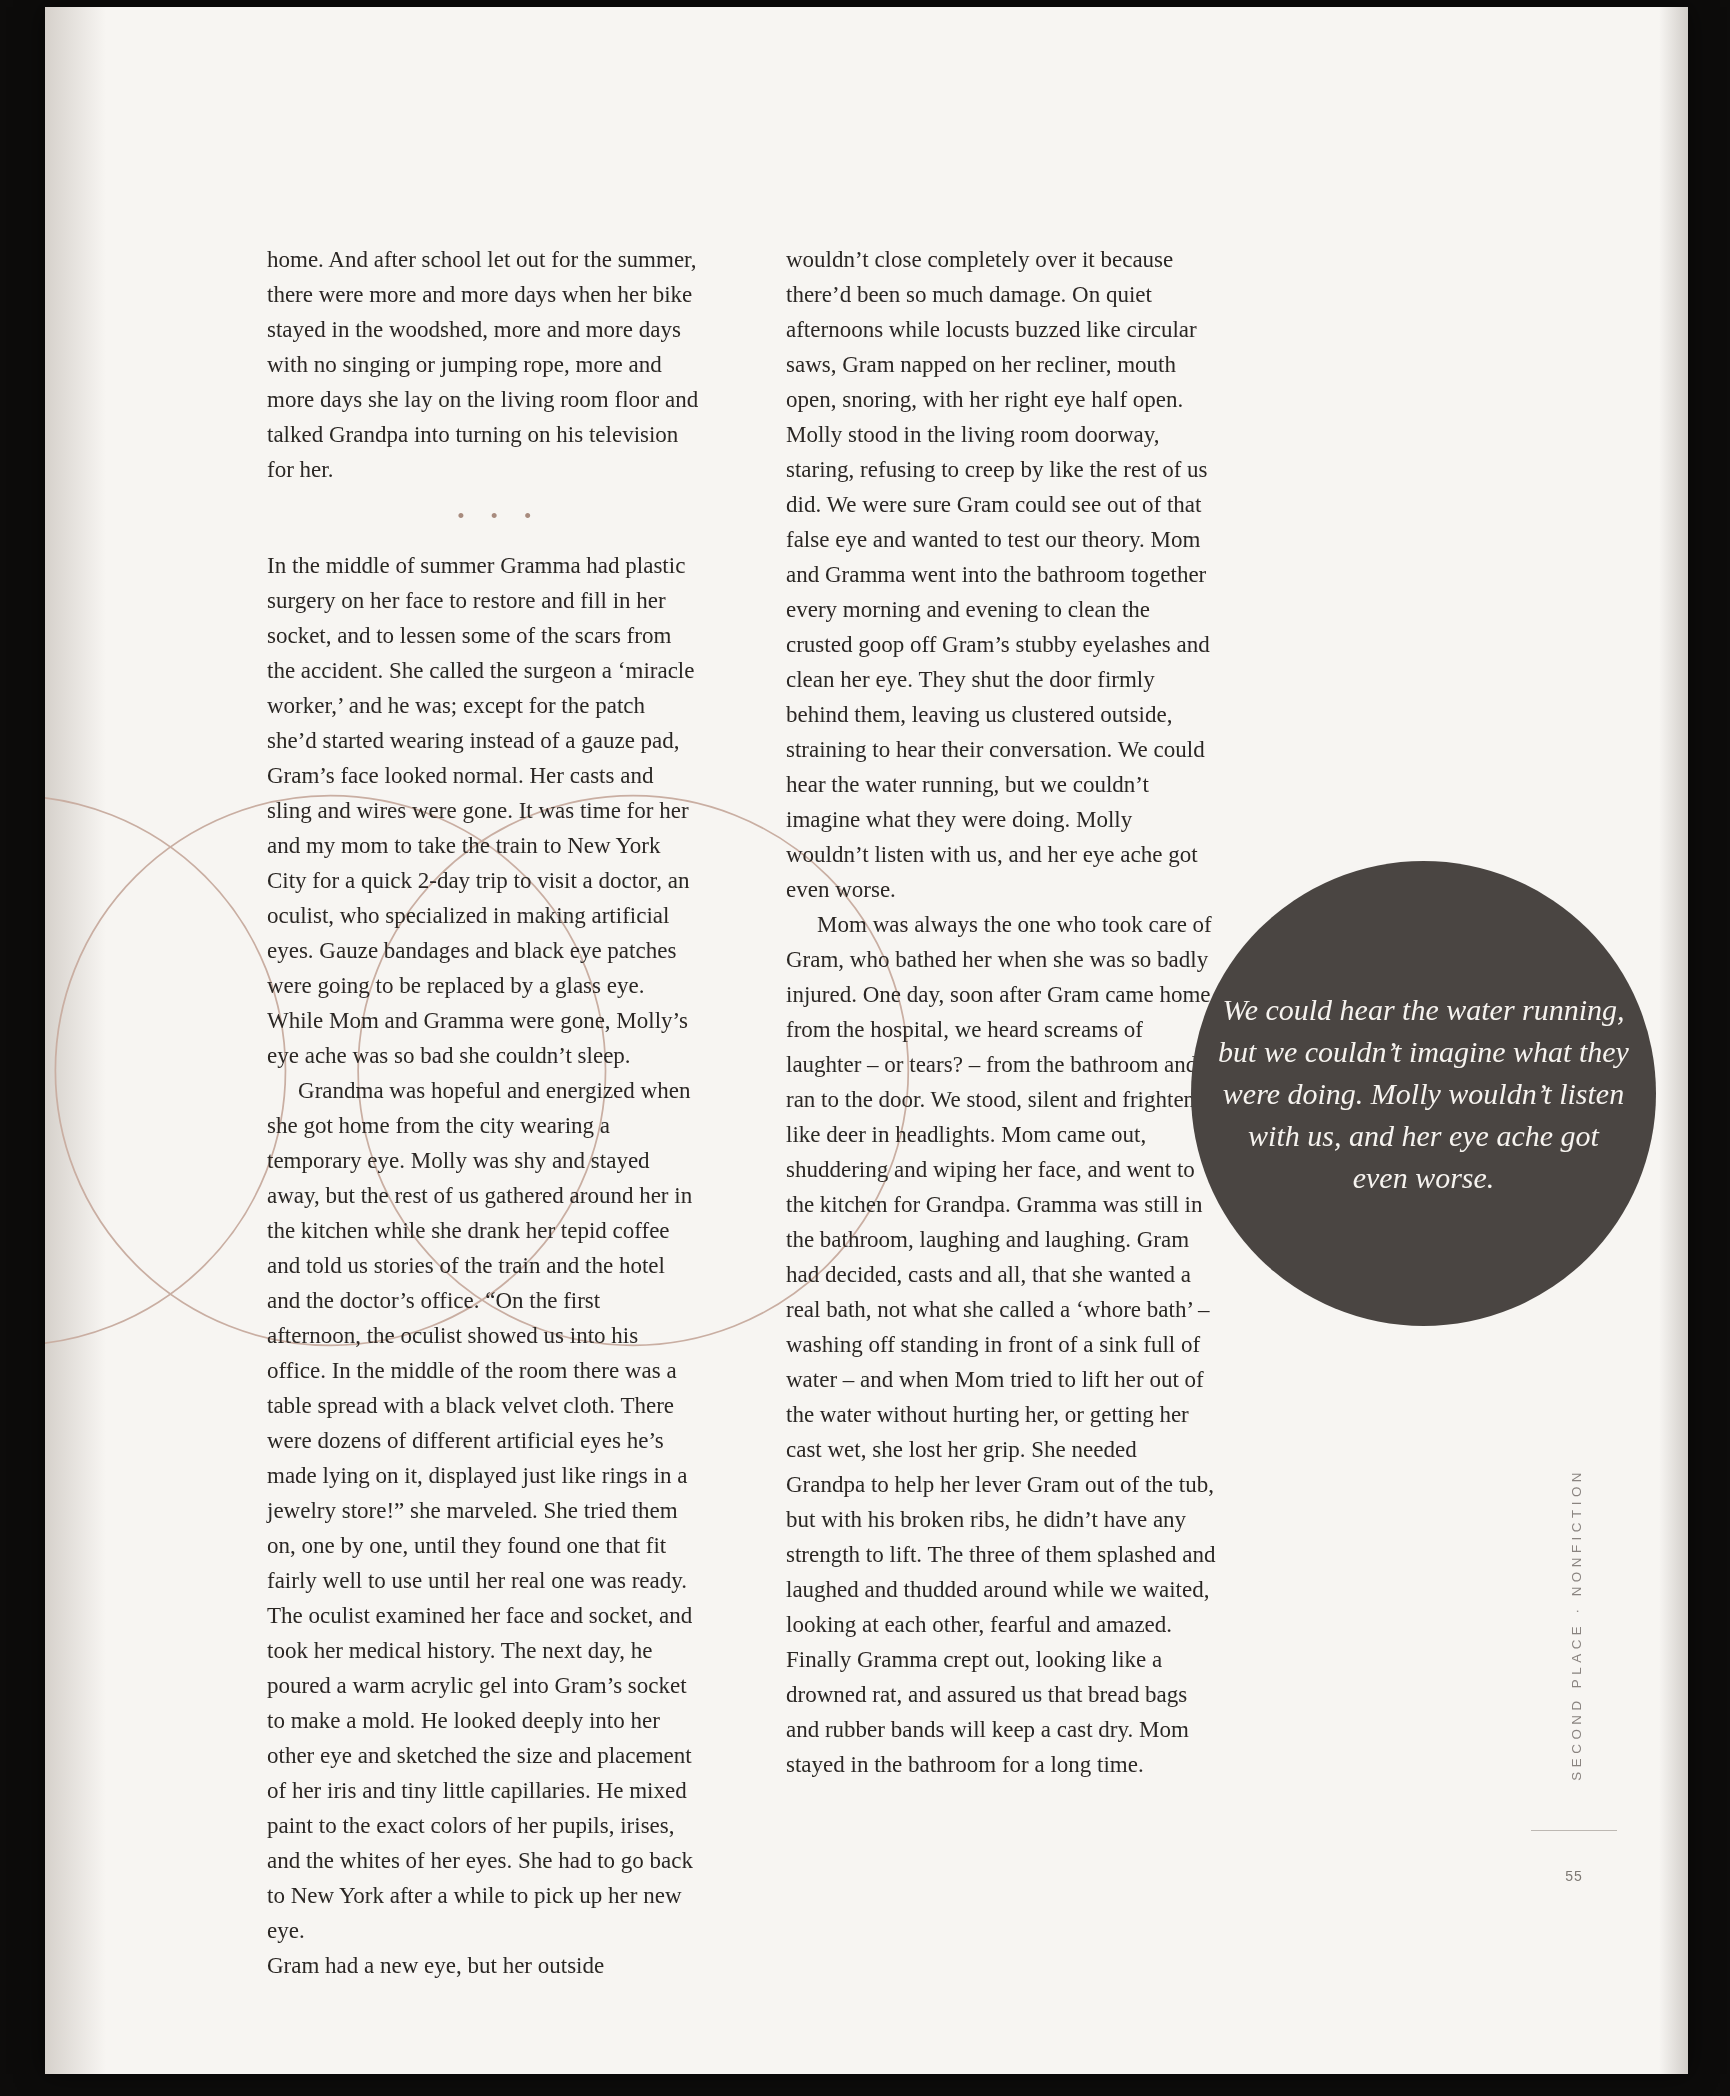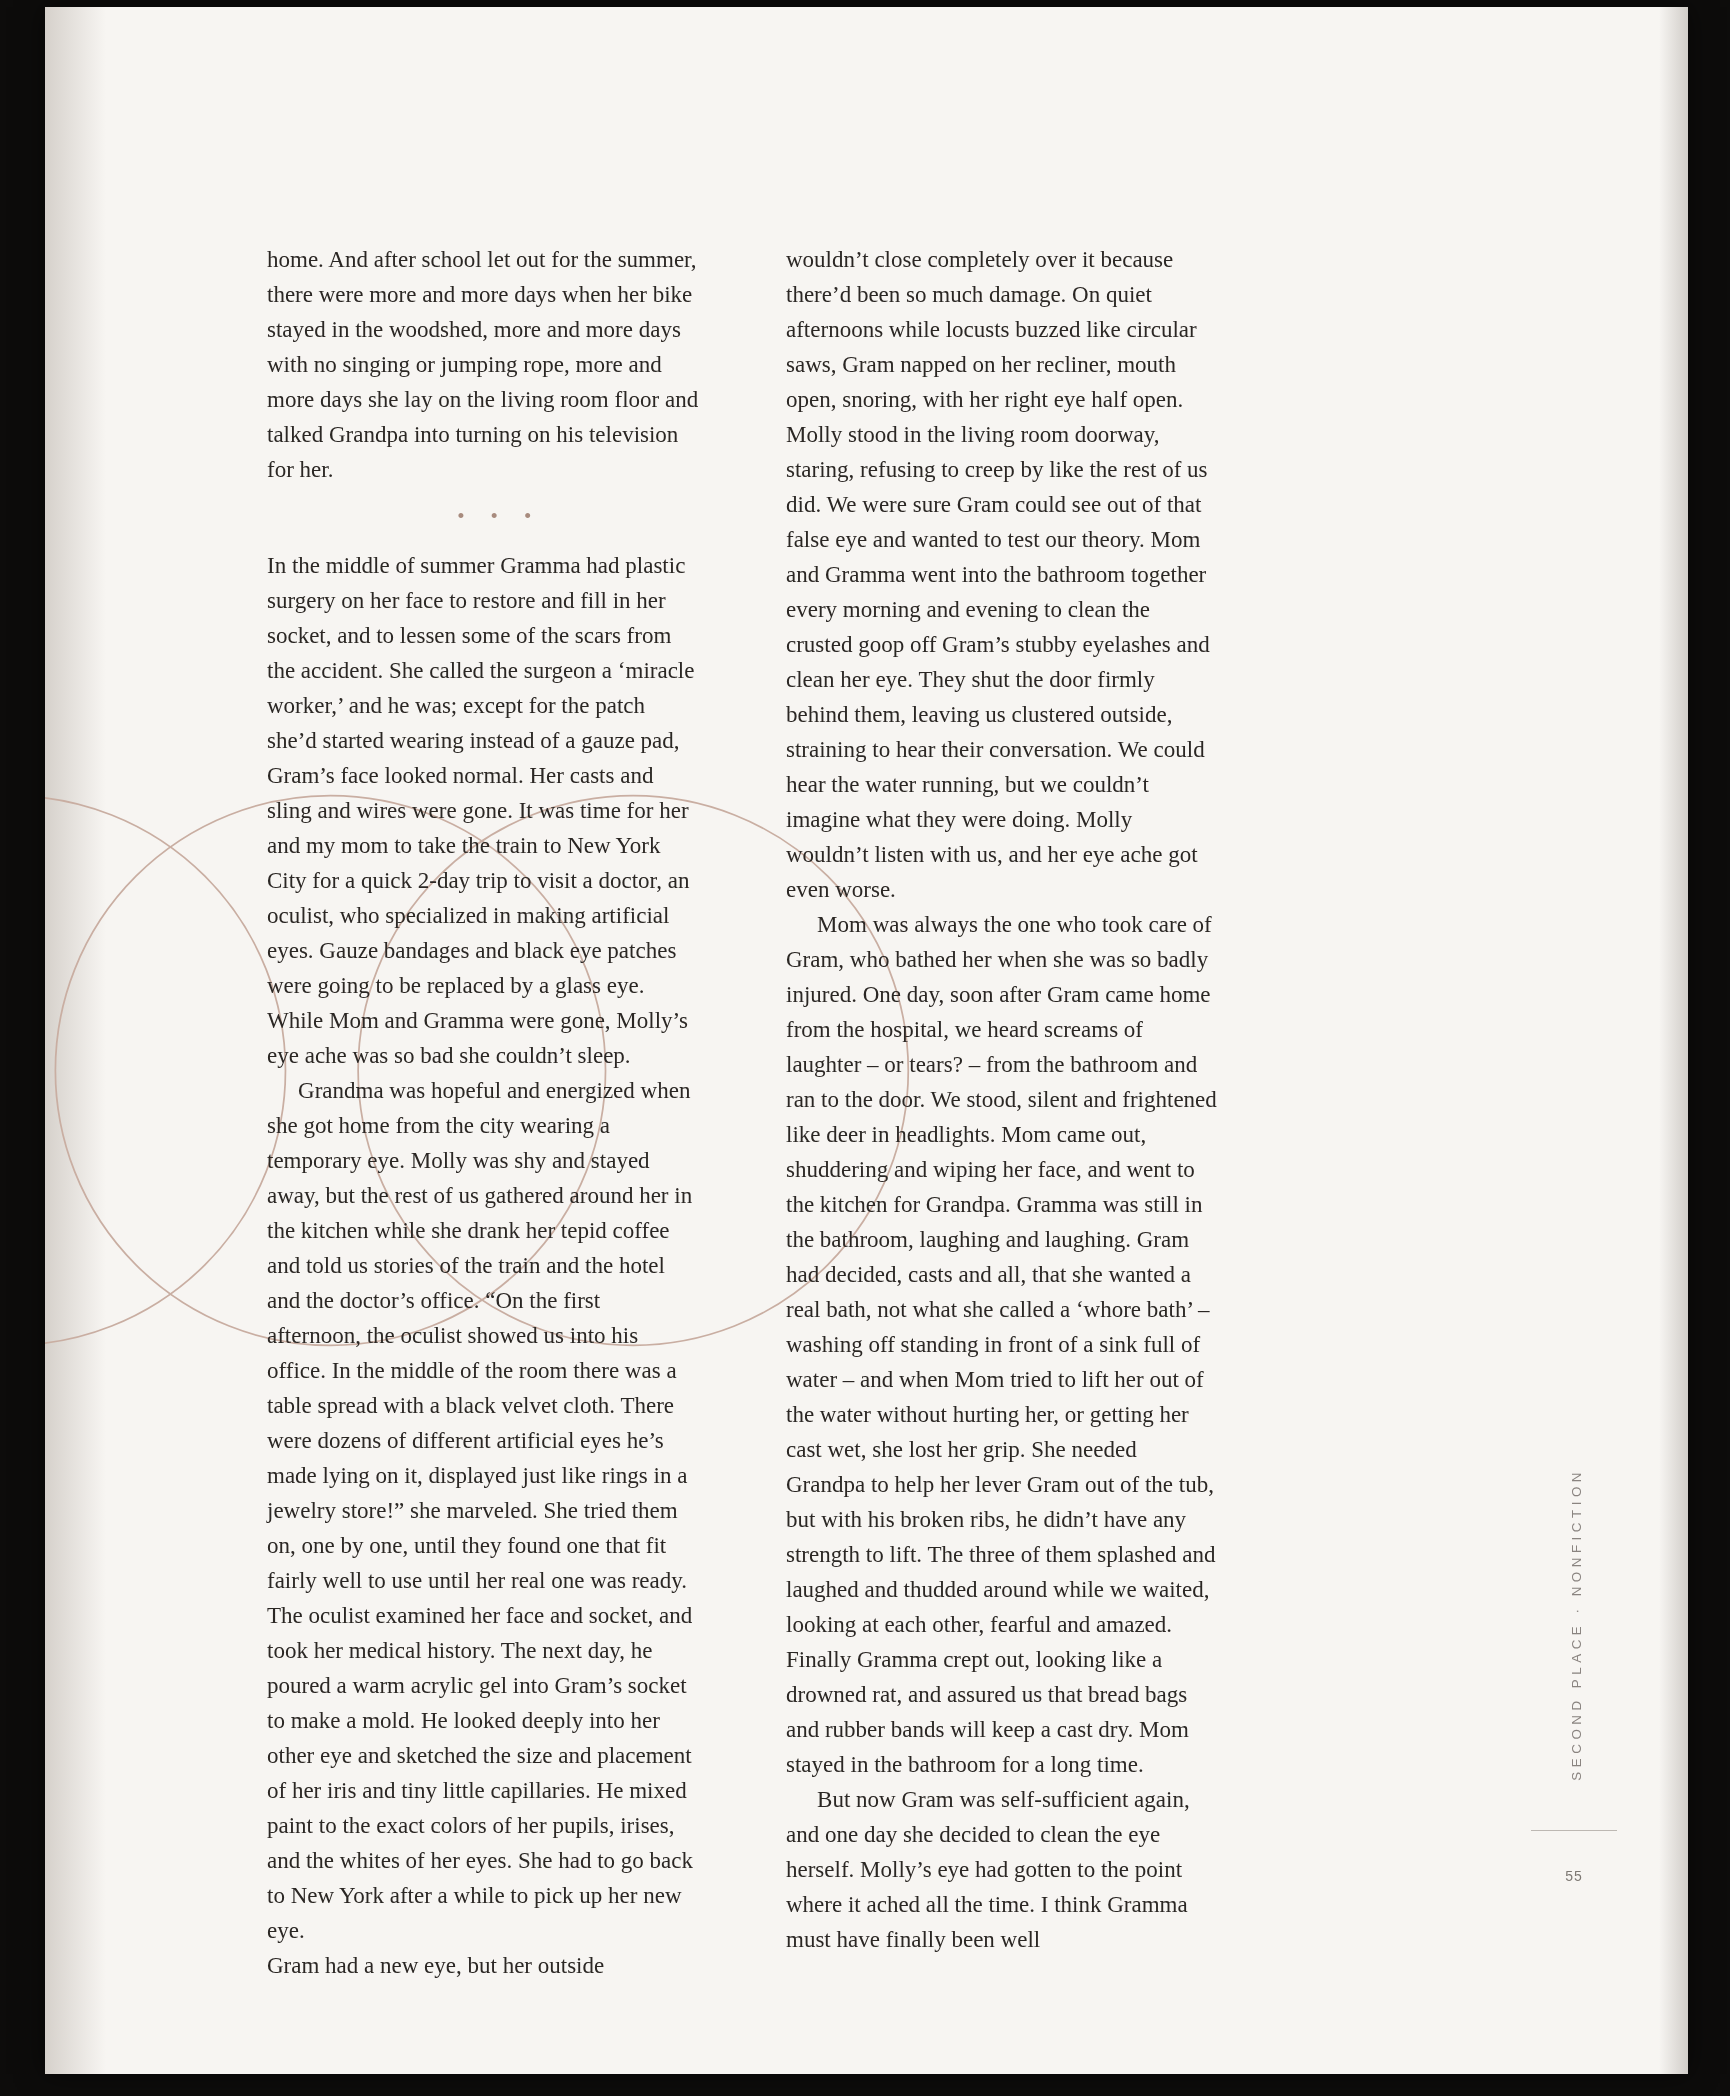--- a/index.html
+++ b/index.html
@@ -167,23 +167,25 @@
       <p>home. And after school let out for the summer, there were more and more days when her bike stayed in the woodshed, more and more days with no singing or jumping rope, more and more days she lay on the living room floor and talked Grandpa into turning on his television for her.</p>
       <div class="dots">• • •</div>
       <p style="text-indent:0">In the middle of summer Gramma had plastic surgery on her face to restore and fill in her socket, and to lessen some of the scars from the accident. She called the surgeon a ‘miracle worker,’ and he was; except for the patch she’d started wearing instead of a gauze pad, Gram’s face looked normal. Her casts and sling and wires were gone. It was time for her and my mom to take the train to New York City for a quick 2-day trip to visit a doctor, an oculist, who specialized in making artificial eyes. Gauze bandages and black eye patches were going to be replaced by a glass eye. While Mom and Gramma were gone, Molly’s eye ache was so bad she couldn’t sleep.</p>
       <p>Grandma was hopeful and energized when she got home from the city wearing a temporary eye. Molly was shy and stayed away, but the rest of us gathered around her in the kitchen while she drank her tepid coffee and told us stories of the train and the hotel and the doctor’s office. “On the first afternoon, the oculist showed us into his office. In the middle of the room there was a table spread with a black velvet cloth. There were dozens of different artificial eyes he’s made lying on it, displayed just like rings in a jewelry store!” she marveled. She tried them on, one by one, until they found one that fit fairly well to use until her real one was ready. The oculist examined her face and socket, and took her medical history. The next day, he poured a warm acrylic gel into Gram’s socket to make a mold.  He looked deeply into her other eye and sketched the size and placement of her iris and tiny little capillaries. He mixed paint to the exact colors of her pupils, irises, and the whites of her eyes. She had to go back to New York after a while to pick up her new eye.</p>
       <p style="text-indent:0"> Gram had a new eye, but her outside</p>
     </div>
 
     <div class="col col-right">
       <p>wouldn’t close completely over it because there’d been so much damage. On quiet afternoons while locusts buzzed like circular saws, Gram napped on her recliner, mouth open, snoring, with her right eye half open. Molly stood in the living room doorway, staring, refusing to creep by like the rest of us did. We were sure Gram could see out of that false eye and wanted to test our theory. Mom and Gramma went into the bathroom together every morning and evening to clean the crusted goop off Gram’s stubby eyelashes and clean her eye. They shut the door firmly behind them, leaving us clustered outside, straining to hear their conversation. We could hear the water running, but we couldn’t imagine what they were doing. Molly wouldn’t listen with us, and her eye ache got even worse.</p>
       <p>Mom was always the one who took care of Gram, who bathed her when she was so badly injured. One day, soon after Gram came home from the hospital, we heard screams of laughter – or tears? – from the bathroom and ran to the door. We stood, silent and frightened like deer in headlights. Mom came out, shuddering and wiping her face, and went to the kitchen for Grandpa. Gramma was still in the bathroom, laughing and laughing. Gram had decided, casts and all, that she wanted a real bath, not what she called a ‘whore bath’ – washing off standing in front of a sink full of water – and when Mom tried to lift her out of the water without hurting her, or getting her cast wet, she lost her grip. She needed Grandpa to help her lever Gram out of the tub, but with his broken ribs, he didn’t have any strength to lift. The three of them splashed and laughed and thudded around while we waited, looking at each other, fearful and amazed. Finally Gramma crept out, looking like a drowned rat, and assured us that bread bags and rubber bands will keep a cast dry. Mom stayed in the bathroom for a long time.</p>
-      <p>But now Gram was self-sufficient again, and one day she decided to clean the eye herself. Molly’s eye had gotten to the point where it ached all the time. I think Gramma must have finally been well</p>
     </div>
 
+    <div class="pullquote">
+      <span>We could hear the water running, but we couldn’t imagine what they were doing. Molly wouldn’t listen with us, and her eye ache got even worse.</span>
+    </div>
 
     <div class="running-head">SECOND PLACE · NONFICTION</div>
     <div class="rule"></div>
     <div class="folio">55</div>
 
   </div>
 </div>
 
 
 </body></html>

